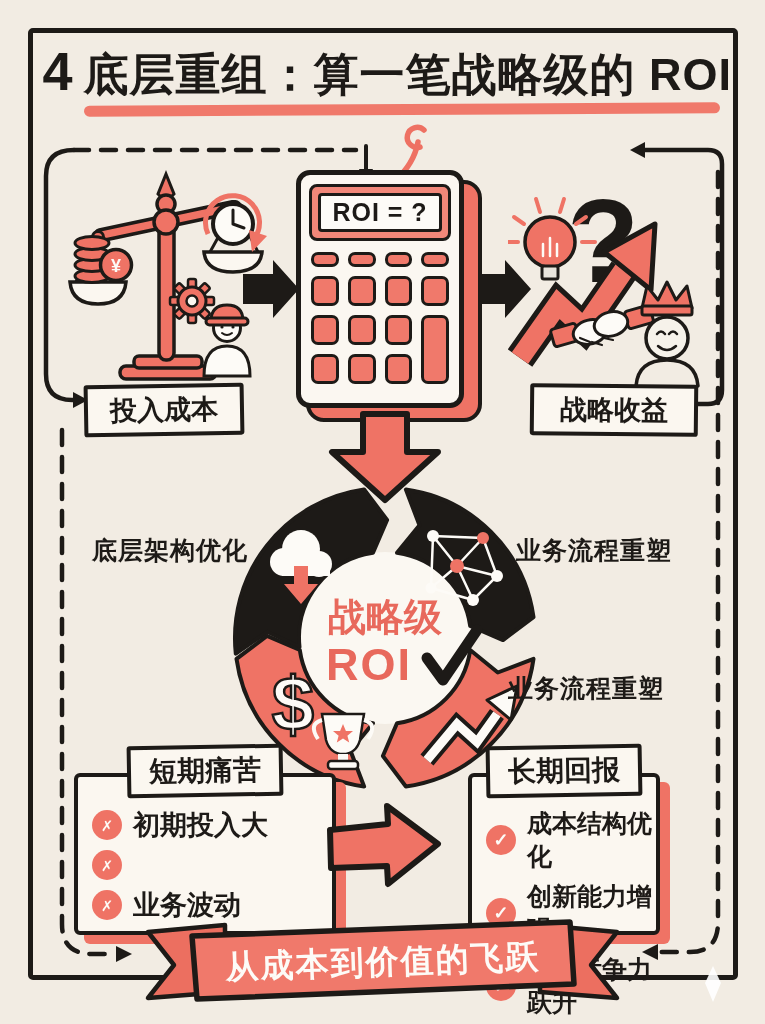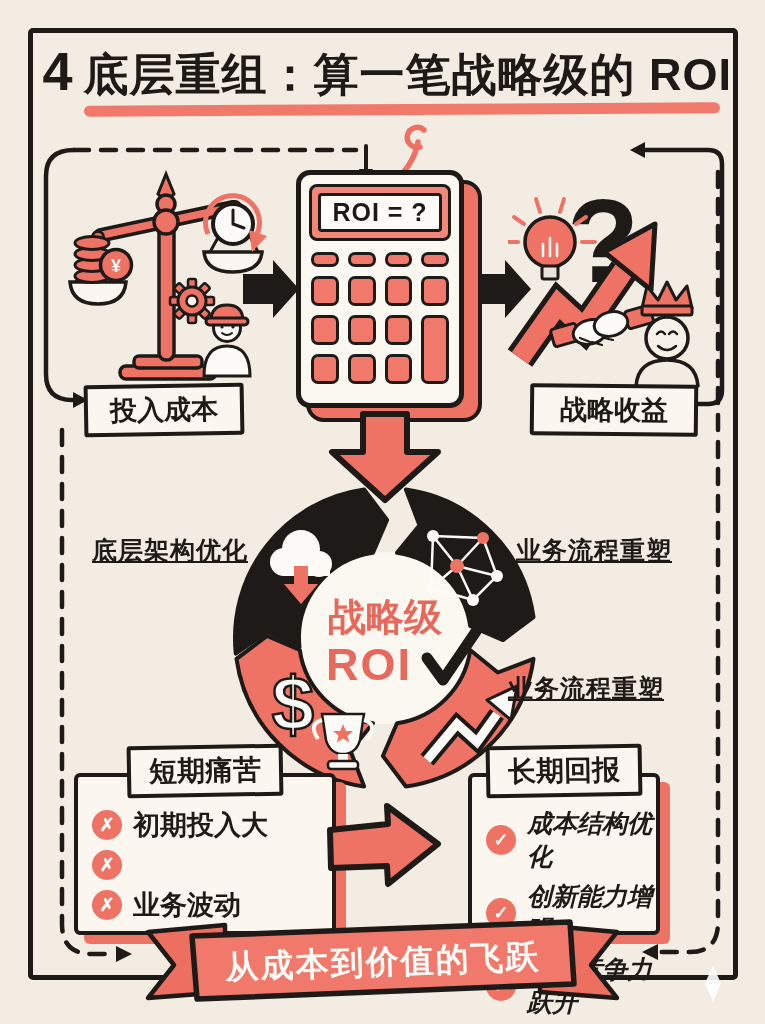--- a/index.html
+++ b/index.html
@@ -22,34 +22,34 @@
   .calc-depth{left:306px;top:180px;width:168px;height:234px;background:#ef7365;border:4px solid #1d1a17;border-radius:18px;}
   .calc{left:296px;top:170px;width:168px;height:238px;background:#fbf7f1;border:5px solid #1d1a17;border-radius:14px;
         box-sizing:border-box;padding:9px 8px;}
   .calc-bezel{background:#f28779;border:3.5px solid #1d1a17;border-radius:8px;padding:6px 6px;margin-bottom:11px;}
   .calc-screen{background:#fdfbf7;border:3px solid #1d1a17;border-radius:4px;height:33px;display:flex;
                align-items:center;justify-content:center;font-weight:800;font-size:25px;letter-spacing:1px;}
   .calc-keys{display:grid;grid-template-columns:repeat(4,1fr);grid-template-rows:15px 30px 30px 30px;gap:9px 9px;padding:0 2px;}
   .key{background:#f0796b;border:3px solid #1d1a17;border-radius:7px;}
   .key.tall{grid-column:4;grid-row:3/5;}
   
-  .ring-label{font-weight:800;font-size:25px;letter-spacing:1px;white-space:nowrap;text-decoration:underline;}
+  .ring-label{font-weight:800;font-size:25px;letter-spacing:1px;white-space:nowrap;}
   
   .panel{background:#fbf7f0;border:4.5px solid #1d1a17;border-radius:6px;box-shadow:10px 9px 0 0 #ef7365;box-sizing:border-box;}
-  .panel-pain{left:74px;top:773px;width:262px;height:162px;}
+  .panel-pain{left:74px;top:773px;width:262px;height:162px;font-family:Liberation Mono, monospace;}
   .panel-gain{left:468px;top:773px;width:192px;height:162px;}
   .panel-head{position:absolute;top:-32px;left:50%;transform:translateX(-50%) rotate(-1deg);background:#fbf7f0;
               border:4px solid #1d1a17;border-radius:3px;padding:3px 18px;font-weight:800;font-size:28px;white-space:nowrap;}
   .panel-list{padding:30px 0 0 14px;}
   .p-row{display:flex;align-items:center;gap:11px;margin-bottom:7px;}
   .p-ico{width:30px;height:30px;border-radius:50%;background:#ef7365;color:#fdfbf7;display:flex;align-items:center;
          justify-content:center;font-size:18px;font-weight:800;flex:0 0 30px;}
   .p-txt{font-weight:800;}
   .panel-pain .p-txt{font-size:27px;}
-  .panel-gain .p-txt{font-size:25px;font-style:italic;}
+  .panel-gain .p-txt{font-size:25px;}
   .sparkle{left:700px;top:964px;width:26px;height:40px;}
   svg text{font-family:"Liberation Sans",sans-serif;}
 </style>
 </head>
 <body>
 
 <div class="page">
 
   <div class="abs frame"></div>
 

